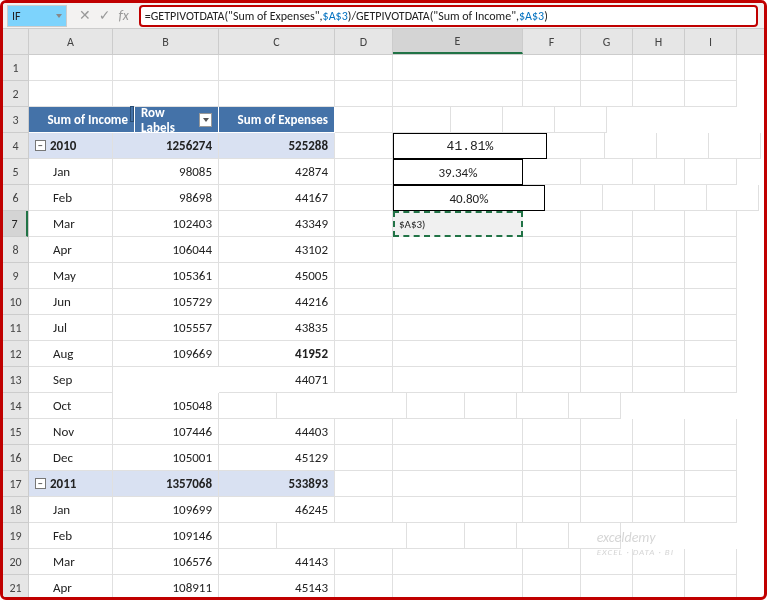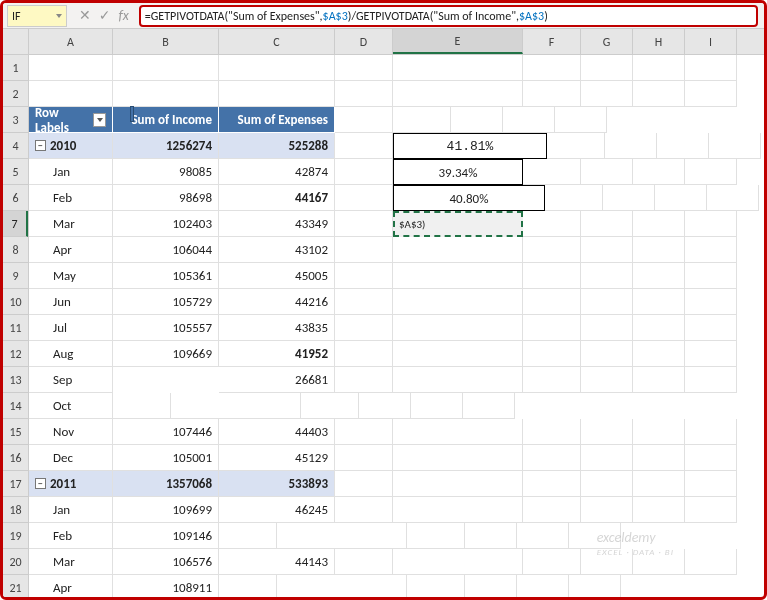--- a/index.html
+++ b/index.html
@@ -1,18 +1,18 @@
 <!DOCTYPE html>
 <html><head>
 <meta charset="utf-8">
 <style>
 * { margin: 0; padding: 0; box-sizing: border-box; }
 body { font-family: Calibri, Arial, sans-serif; font-size: 13px; color: #222; background: #fff; width: 767px; height: 600px; overflow: hidden; position: relative; border: 3px solid #c00000; border-radius: 6px; }
 .top-bar { display: flex; align-items: center; height: 26px; border-bottom: 1px solid #ccc; background: #f3f2f1; }
-.name-box { width: 60px; height: 22px; margin: 2px 4px; border: 1px solid #ccc; background: #fef9c3; display: flex; align-items: center; padding: 0 4px; font-size: 12px; }
+.name-box { width: 60px; height: 22px; margin: 2px 4px; border: 1px solid #ccc; background: #7dd3fc; display: flex; align-items: center; padding: 0 4px; font-size: 12px; }
 .name-box-arrow { width: 0; height: 0; border-left: 3px solid transparent; border-right: 3px solid transparent; border-top: 4px solid #888; margin-left: auto; }
 .formula-icons { display: flex; gap: 8px; padding: 0 8px; align-items: center; }
 .formula-icons span { color: #999; font-size: 14px; }
 .fx-label { font-style: italic; color: #888; font-size: 12px; }
 .formula-bar { flex: 1; height: 22px; margin: 2px 6px 2px 2px; border: 2px solid #c00000; border-radius: 4px; background: #fff; display: flex; align-items: center; padding: 0 4px; font-size: 12px; }
 .formula-text { white-space: nowrap; }
 .formula-text .ref { color: #0070c0; font-weight: 500; }
 
 .sheet { display: flex; height: calc(100% - 26px); }
 .row-headers { width: 26px; background: #e6e6e6; border-right: 1px solid #ccc; }
@@ -123,22 +123,22 @@
           <div class="cell " style="width: 106px;"></div>
           <div class="cell " style="width: 116px;"></div>
           <div class="cell " style="width: 58px;"></div>
           <div class="cell " style="width: 130px;"></div>
           <div class="cell " style="width: 58px;"></div>
           <div class="cell " style="width: 52px;"></div>
           <div class="cell " style="width: 52px;"></div>
           <div class="cell " style="width: 52px;"></div>
         </div>
         <div class="row" style="position: relative;">
+          <div class="cell hdr right" style="width: 106px;">Sum of Income</div>
           <div class="cell hdr hdr-label" style="width: 84px;">Row Labels<span class="dropdown"></span></div>
-          <div class="cell hdr right" style="width: 106px;">Sum of Income</div>
           <div class="cell hdr right" style="width: 116px;">Sum of Expenses</div>
           <div class="cell " style="width: 58px;"></div>
           <div class="cell " style="width: 58px;"></div>
           <div class="cell " style="width: 52px;"></div>
           <div class="cell " style="width: 52px;"></div>
           <div class="cell " style="width: 52px;"></div>
           <div class="pivot-handle h1"></div>
         </div>
         <div class="row">
           <div class="cell subtot" style="width: 84px;"><span class="collapse-box">−</span>2010</div>
@@ -158,21 +158,21 @@
           <div class="cell " style="width: 58px;"></div>
           <div class="cell expense-cell" style="width: 130px;">39.34%</div>
           <div class="cell " style="width: 58px;"></div>
           <div class="cell " style="width: 52px;"></div>
           <div class="cell " style="width: 52px;"></div>
           <div class="cell " style="width: 52px;"></div>
         </div>
         <div class="row">
           <div class="cell " style="width: 84px; padding-left: 24px;">Feb</div>
           <div class="cell right" style="width: 106px;">98698</div>
-          <div class="cell right" style="width: 116px; font-weight: bold;">44167</div>
+          <div class="cell right" style="width: 116px;">44167</div>
           <div class="cell " style="width: 58px;"></div>
           <div class="cell expense-cell" style="width: 152px;">40.80%</div>
           <div class="cell " style="width: 58px;"></div>
           <div class="cell " style="width: 52px;"></div>
           <div class="cell " style="width: 52px;"></div>
           <div class="cell " style="width: 52px;"></div>
         </div>
         <div class="row">
           <div class="cell " style="width: 84px; padding-left: 24px;">Mar</div>
           <div class="cell right" style="width: 106px;">102403</div>
@@ -235,30 +235,31 @@
           <div class="cell " style="width: 58px;"></div>
           <div class="cell " style="width: 130px;"></div>
           <div class="cell " style="width: 58px;"></div>
           <div class="cell " style="width: 52px;"></div>
           <div class="cell " style="width: 52px;"></div>
           <div class="cell " style="width: 52px;"></div>
         </div>
         <div class="row">
           <div class="cell " style="width: 84px; padding-left: 24px;">Sep</div>
           <div class="cell right" style="width: 106px; margin-top: 36px;">107233</div>
-          <div class="cell right" style="width: 116px;">26681</div>
+          <div class="cell right" style="width: 116px;">44071</div>
           <div class="cell " style="width: 58px;"></div>
           <div class="cell " style="width: 130px;"></div>
           <div class="cell " style="width: 58px;"></div>
           <div class="cell " style="width: 52px;"></div>
           <div class="cell " style="width: 52px;"></div>
           <div class="cell " style="width: 52px;"></div>
         </div>
         <div class="row">
           <div class="cell " style="width: 84px; padding-left: 24px;">Oct</div>
+          <div class="cell right" style="width: 106px;">105048</div>
           <div class="cell " style="width: 58px;"></div>
           <div class="cell " style="width: 130px;"></div>
           <div class="cell " style="width: 58px;"></div>
           <div class="cell " style="width: 52px;"></div>
           <div class="cell " style="width: 52px;"></div>
           <div class="cell " style="width: 52px;"></div>
         </div>
         <div class="row">
           <div class="cell " style="width: 84px; padding-left: 24px;">Nov</div>
           <div class="cell right" style="width: 106px;">107446</div>
@@ -320,20 +321,21 @@
           <div class="cell " style="width: 58px;"></div>
           <div class="cell " style="width: 130px;"></div>
           <div class="cell " style="width: 58px;"></div>
           <div class="cell " style="width: 52px;"></div>
           <div class="cell " style="width: 52px;"></div>
           <div class="cell " style="width: 52px;"></div>
         </div>
         <div class="row">
           <div class="cell " style="width: 84px; padding-left: 24px;">Apr</div>
           <div class="cell right" style="width: 106px;">108911</div>
+          <div class="cell right" style="width: 116px;">45143</div>
           <div class="cell " style="width: 58px;"></div>
           <div class="cell " style="width: 130px;"></div>
           <div class="cell " style="width: 58px;"></div>
           <div class="cell " style="width: 52px;"></div>
           <div class="cell " style="width: 52px;"></div>
           <div class="cell " style="width: 52px;"></div>
         </div>
       </div>
   </div>
 </div>

